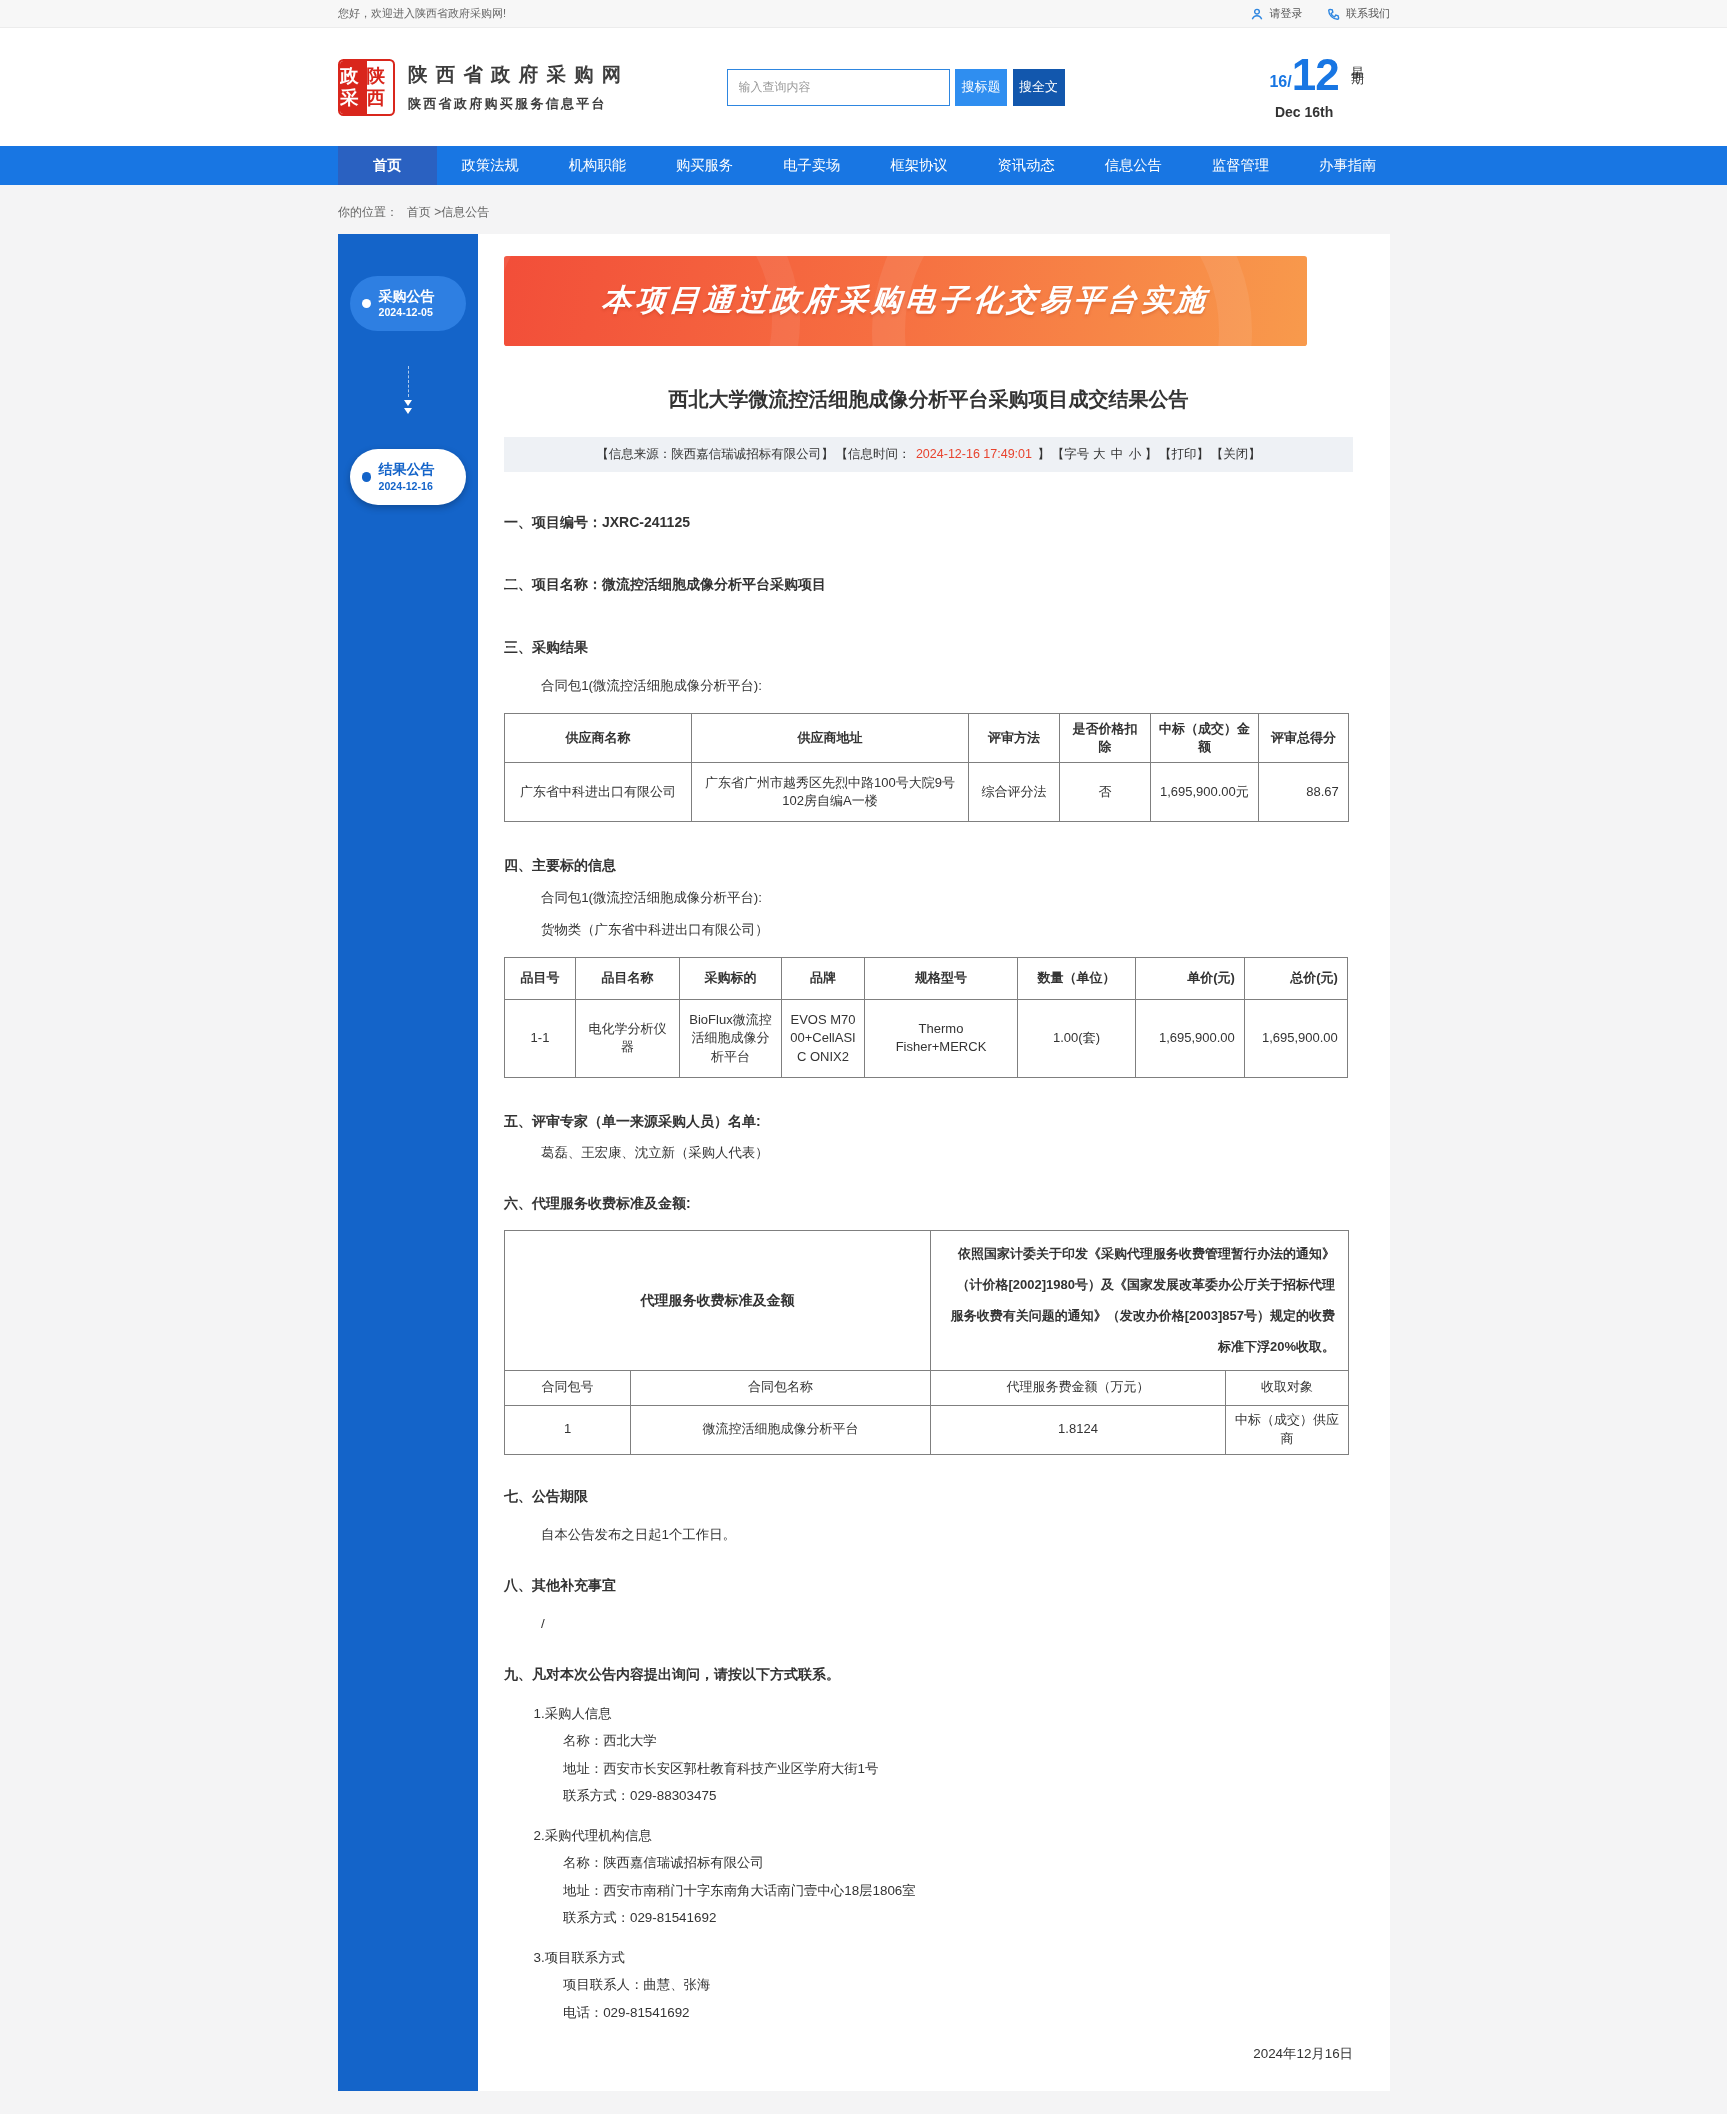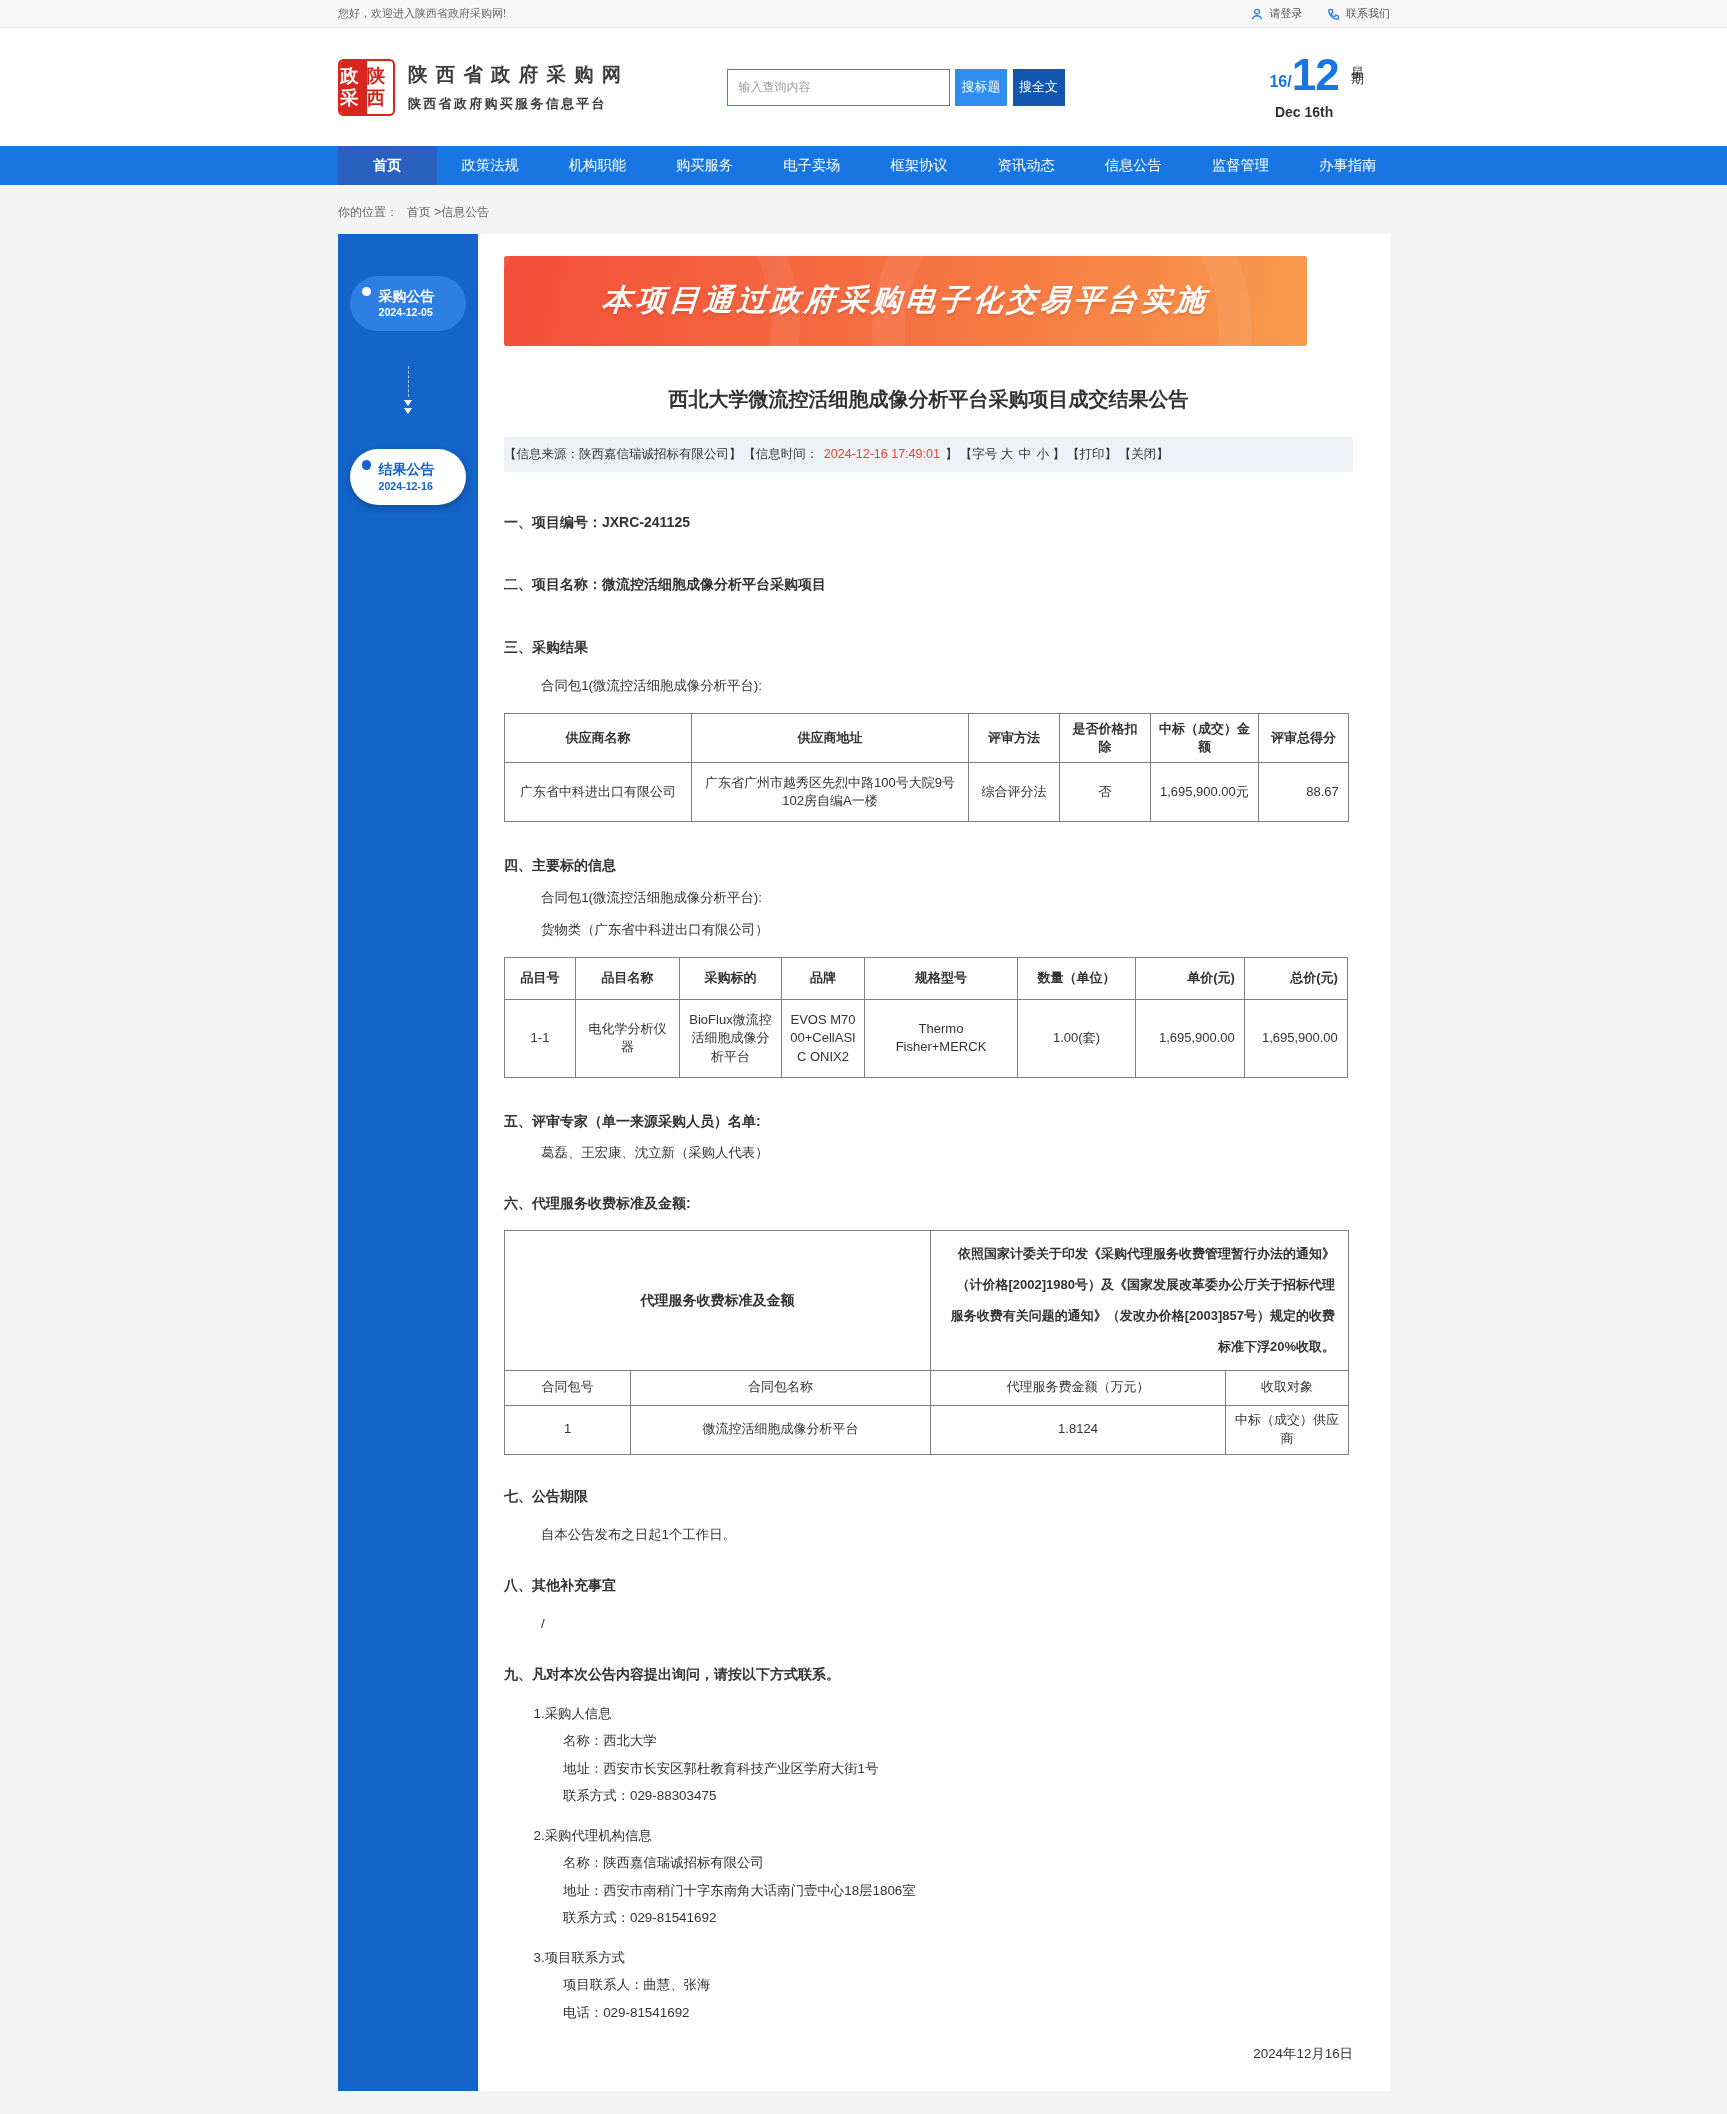--- a/index.html
+++ b/index.html
@@ -48,21 +48,21 @@
   .nav-item.active { background:#2a61c1; font-weight:bold; padding:0 35px; }
 
   
   .breadcrumb { padding:18.5px 0 13px 0; font-size:12px; color:#666; }
   .breadcrumb .crumb-home { color:#666; cursor:pointer; margin-left:5.5px; }
   .breadcrumb .crumb-cur { color:#666; }
 
   
   .main { display:flex; align-items:stretch; }
   .sidebar { width:140px; background:#1464c9; flex-shrink:0; }
-  .pill { width:116px; margin:0 auto; border-radius:37px; padding:11px 5.5px 11px 12px; display:flex; align-items:flex-start; gap:7.4px; cursor:pointer; }
+  .pill { width:116px; margin:0 auto; border-radius:37px; padding:11px 5.5px 11px 12px; display:flex; align-items:center; gap:7.4px; cursor:pointer; }
   .pill-1 { margin-top:42px; background:#2e7fe2; color:#fff; }
   .pill-2 { background:#fff; color:#1464c9; box-shadow:0 2.8px 7.4px rgba(0,0,0,.25); }
   .pill .dot { width:9.2px; height:9.2px; border-radius:50%; flex-shrink:0; }
   .pill-1 .dot { background:#fff; }
   .pill-2 .dot { background:#1464c9; }
   .pill-title { font-size:14px; font-weight:bold; line-height:18.5px; }
   .pill-date { font-size:10.6px; line-height:14.8px; font-weight:bold; }
   .side-arrow { display:flex; flex-direction:column; align-items:center; margin:35px 0 35px 0; }
   .dash-line { width:0; height:31px; border-left:1.8px dashed rgba(255,255,255,.65); }
   .chev { width:0; height:0; border-left:4.6px solid transparent; border-right:4.6px solid transparent; border-top:6.5px solid #fff; margin-top:2.8px; }
@@ -72,21 +72,21 @@
   
   .banner { width:803px; height:90px; border-radius:2.8px; position:relative; overflow:hidden;
             background:linear-gradient(100deg,#f24e39 0%,#f66f41 48%,#f89a4c 100%);
             display:flex; align-items:center; justify-content:center; }
   .banner::before { content:""; position:absolute; left:-37px; top:-102px; width:277px; height:277px; border:28px solid rgba(255,255,255,.07); border-radius:50%; }
   .banner::after { content:""; position:absolute; right:55px; bottom:-175px; width:314px; height:314px; border:33px solid rgba(255,255,255,.08); border-radius:50%; }
   .banner-text { color:#fff; font-size:30px; font-weight:bold; font-style:italic; letter-spacing:3.7px; transform:skewX(-4deg); text-shadow:0 1.8px 2.8px rgba(160,40,10,.25); z-index:1; }
 
   .art-title { margin-top:39px; width:849px; text-align:center; font-size:20px; font-weight:bold; color:#333; line-height:28px; }
 
-  .meta-bar { margin-top:24px; width:849px; height:35px; background:#eef1f5; display:flex; align-items:center; font-size:12.5px; color:#333; gap:1.8px; white-space:nowrap; }
+  .meta-bar { margin-top:24px; width:849px; height:35px; background:#eef1f5; display:flex; align-items:center; justify-content:center; font-size:12.5px; color:#333; gap:1.8px; white-space:nowrap; }
   .meta-time { color:#e8432e; margin:0 3.7px; }
   .meta-item { cursor:pointer; }
   .meta-size-opt { cursor:pointer; margin:0 1.8px; }
 
   .sec-h { margin-top:41px; font-size:14px; font-weight:bold; color:#333; line-height:16.6px; }
   .sec-h.gap-lg { margin-top:46px; }
   .body-line { margin-top:22px; margin-left:37px; font-size:13.4px; color:#333; line-height:17.5px; }
   .body-line.tight { margin-top:14.8px; }
 
   table { border-collapse:collapse; table-layout:fixed; width:844px; margin-top:18.5px; }

